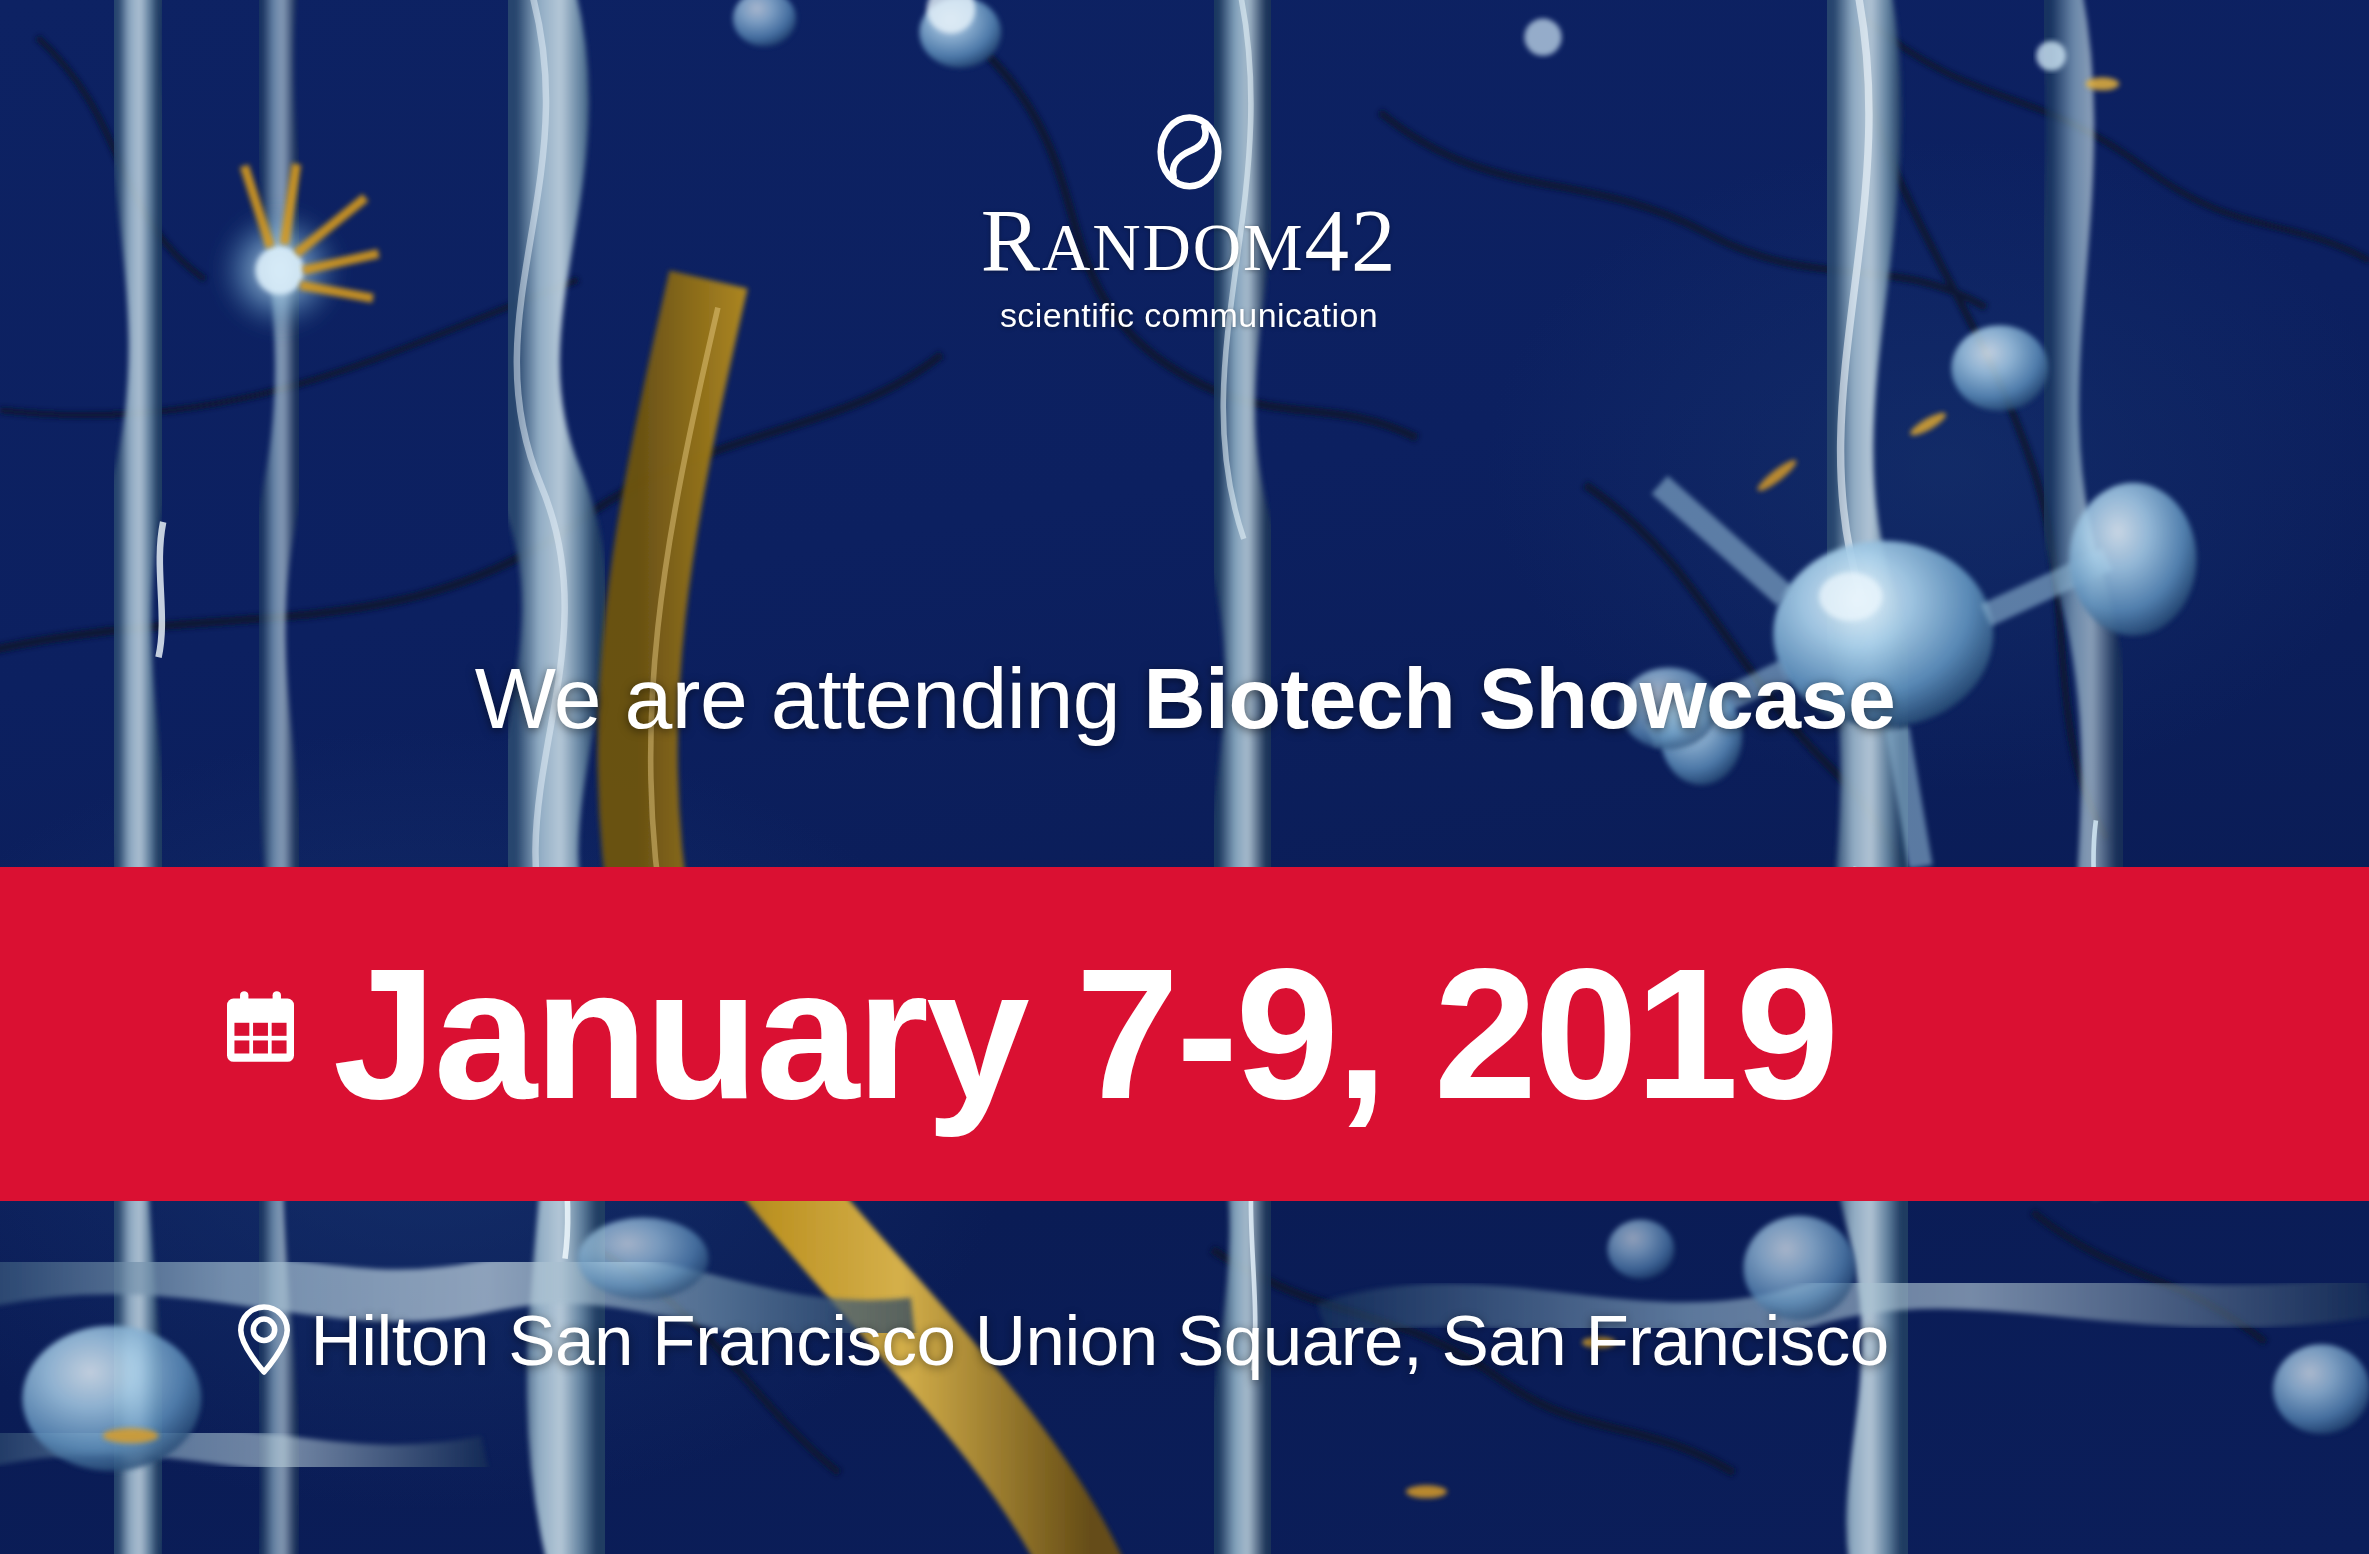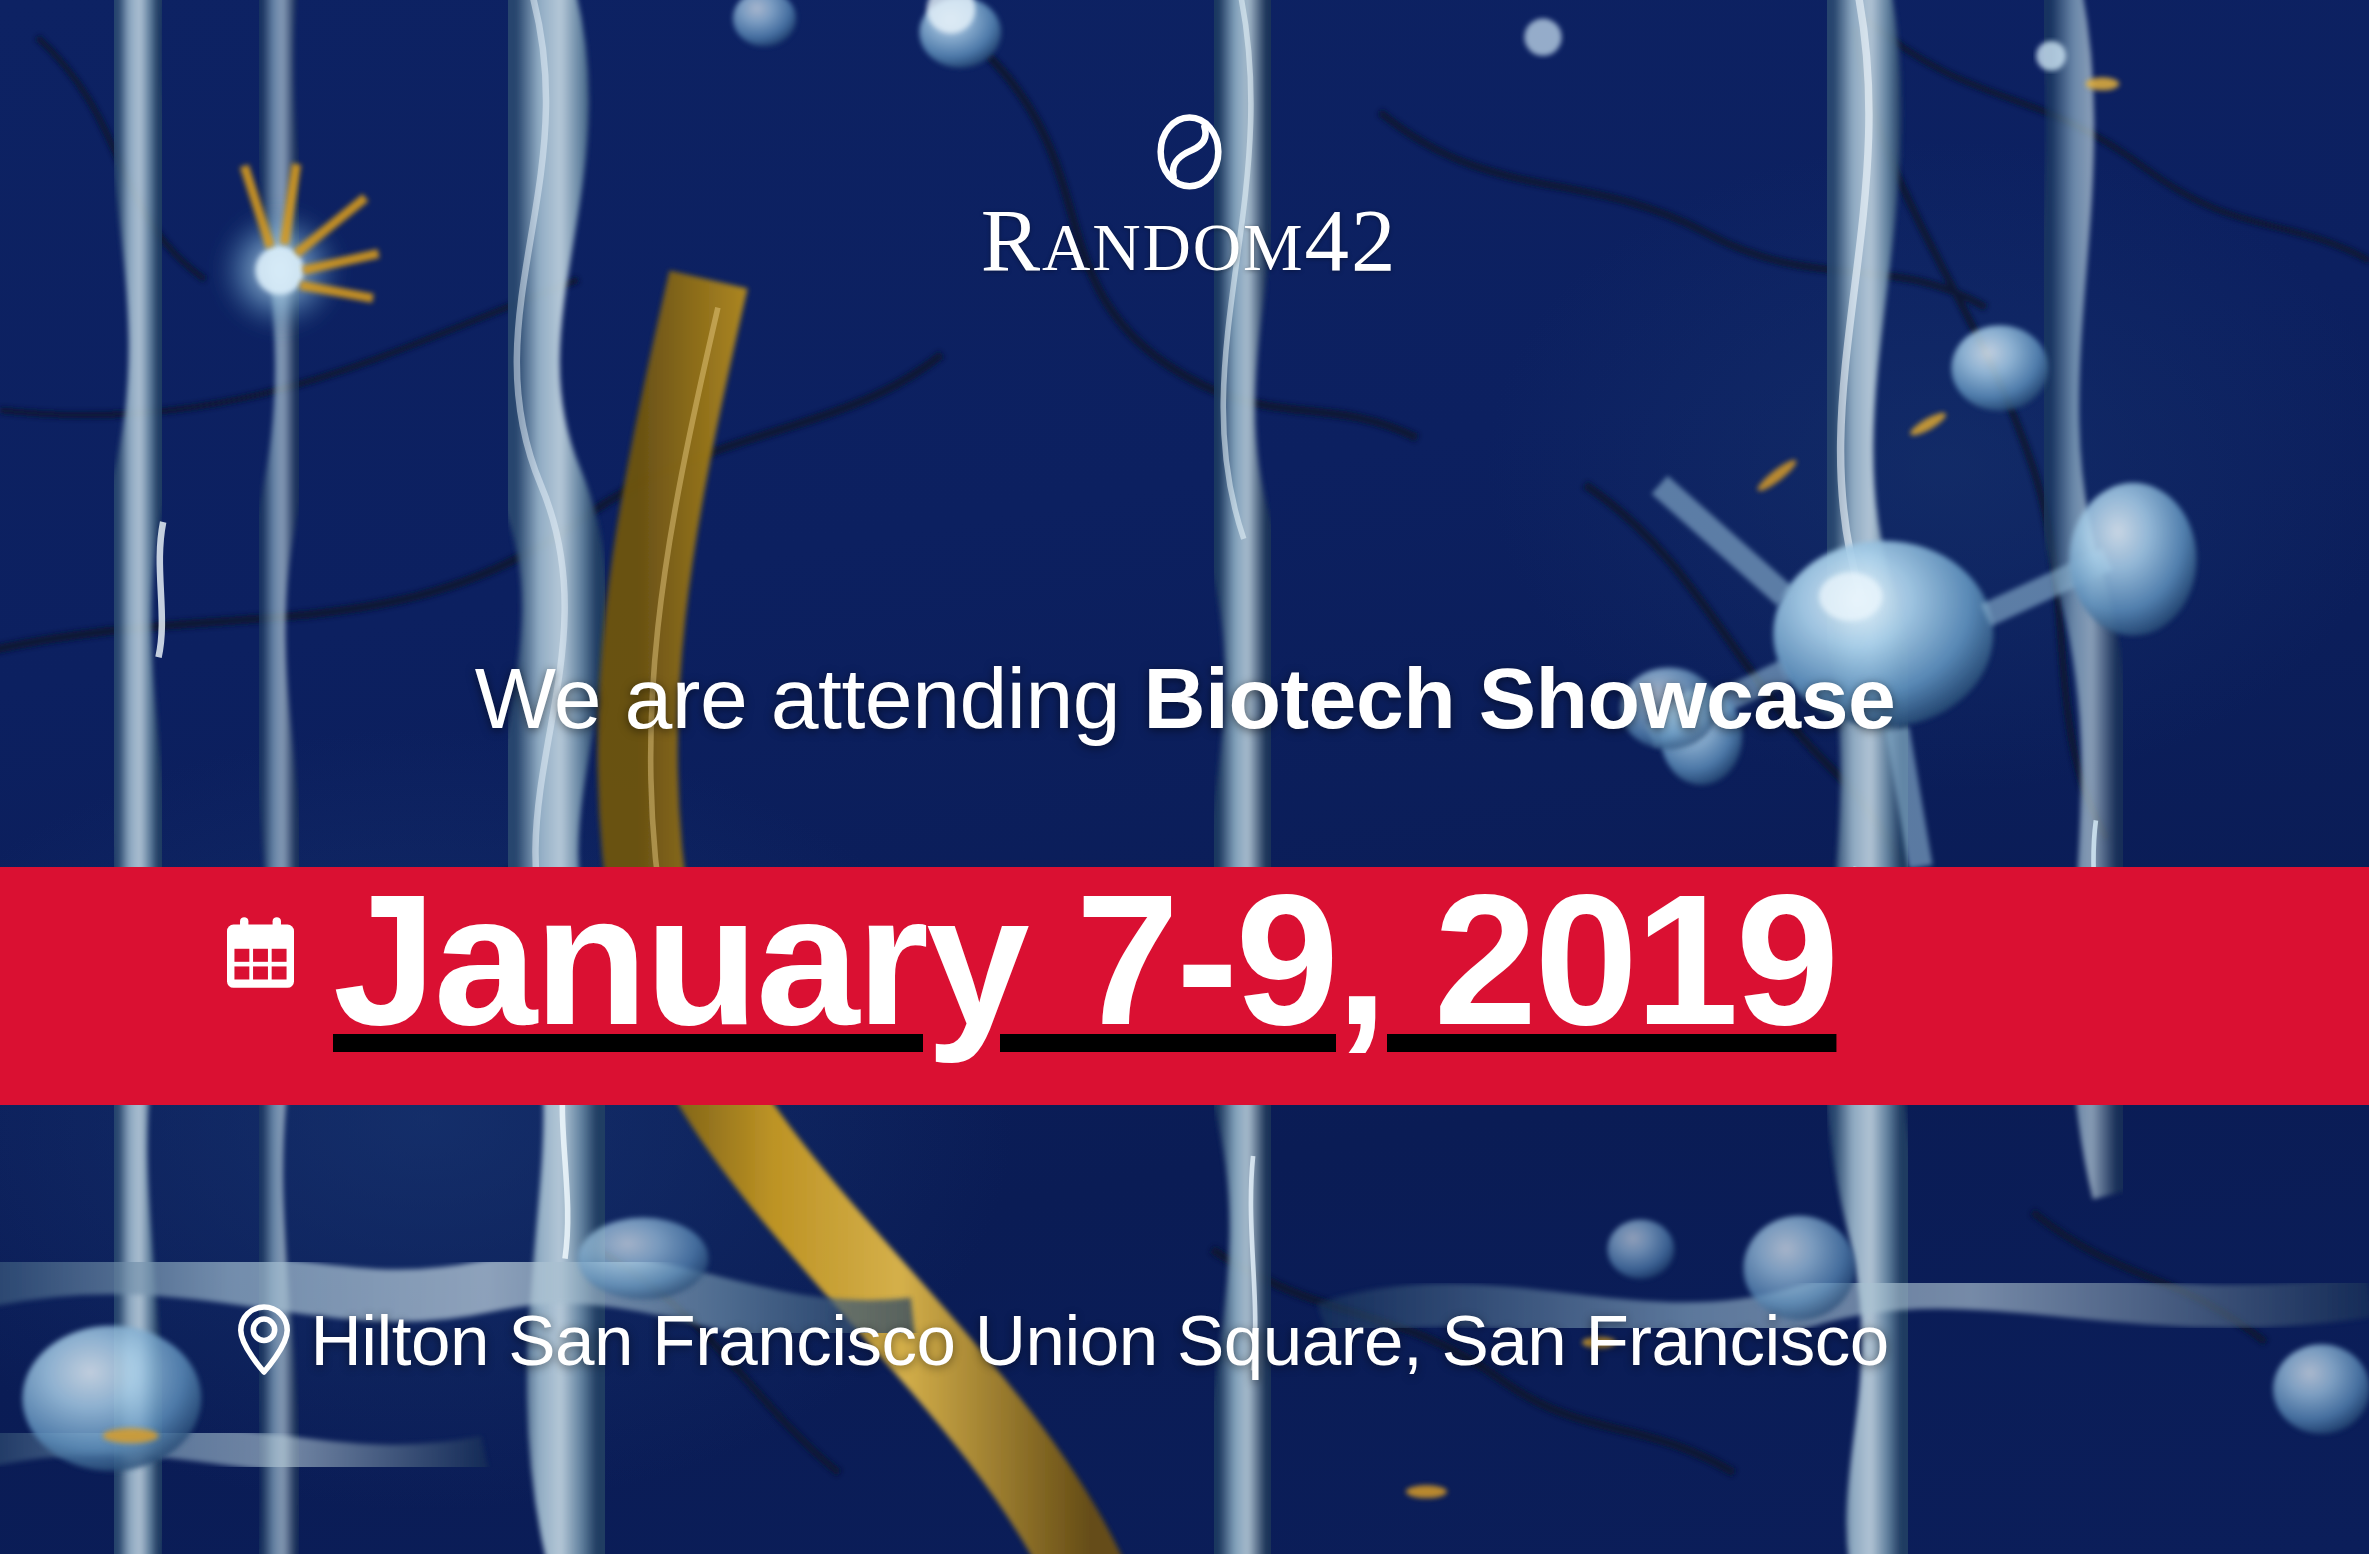--- a/index.html
+++ b/index.html
@@ -67,25 +67,24 @@
     white-space:nowrap;
     text-shadow:0 1.9px 9.3px rgba(0,0,0,.5);
     z-index:6;
   }
   .headline .strong{ font-weight:700; }
 
   
   .date-band{
     position:absolute;
     left:0; right:0;
-    top:867px; height:238px;
+    top:867px; height:334px;
     background:#da1032;
-    display:flex; align-items:flex-start;
+    display:flex; align-items:center;
     z-index:7;
-    text-decoration:underline;
   }
   .date-inner{
     display:flex; align-items:center;
     padding-left:227px;
     width:100%;
   }
   .cal-icon{ width:67px; height:71px; flex:0 0 auto; margin-right:39px; margin-top:-15px; }
   .date-text{
     color:#fff;
     font-family:"Liberation Sans", sans-serif;
@@ -264,20 +263,21 @@
 
       <ellipse cx="37" cy="45" rx="31" ry="37" fill="none" stroke="#ffffff" stroke-width="7"></ellipse>
 
       <path d="M20 72 C 16 56 28 48 40 43 C 51 38 57 30 53 18" fill="none" stroke="#ffffff" stroke-width="7" stroke-linecap="round"></path>
     </svg>
 
     <div class="logo-word">
       <span class="cap">R</span><span class="sm">ANDOM</span><span class="cap">42</span>
     </div>
 
+    <div class="logo-tag">scientific communication</div>
   </div>
 
   <div class="headline">
     <span>We are attending </span><span class="strong">Biotech Showcase</span>
   </div>
 
   <div class="date-band">
     <div class="date-inner">
 
       <svg class="cal-icon" viewBox="0 0 72 76">

